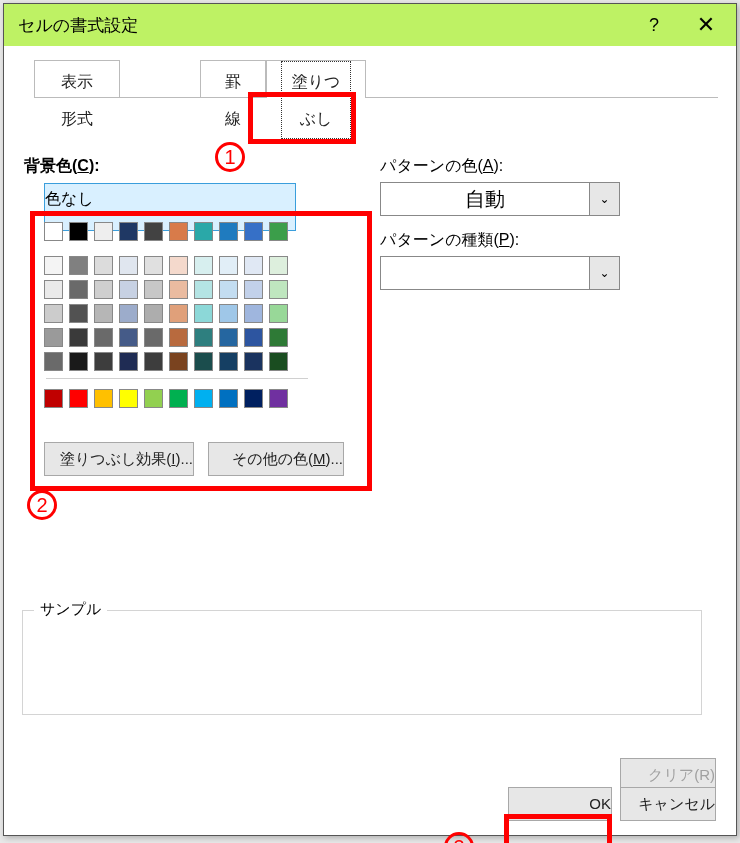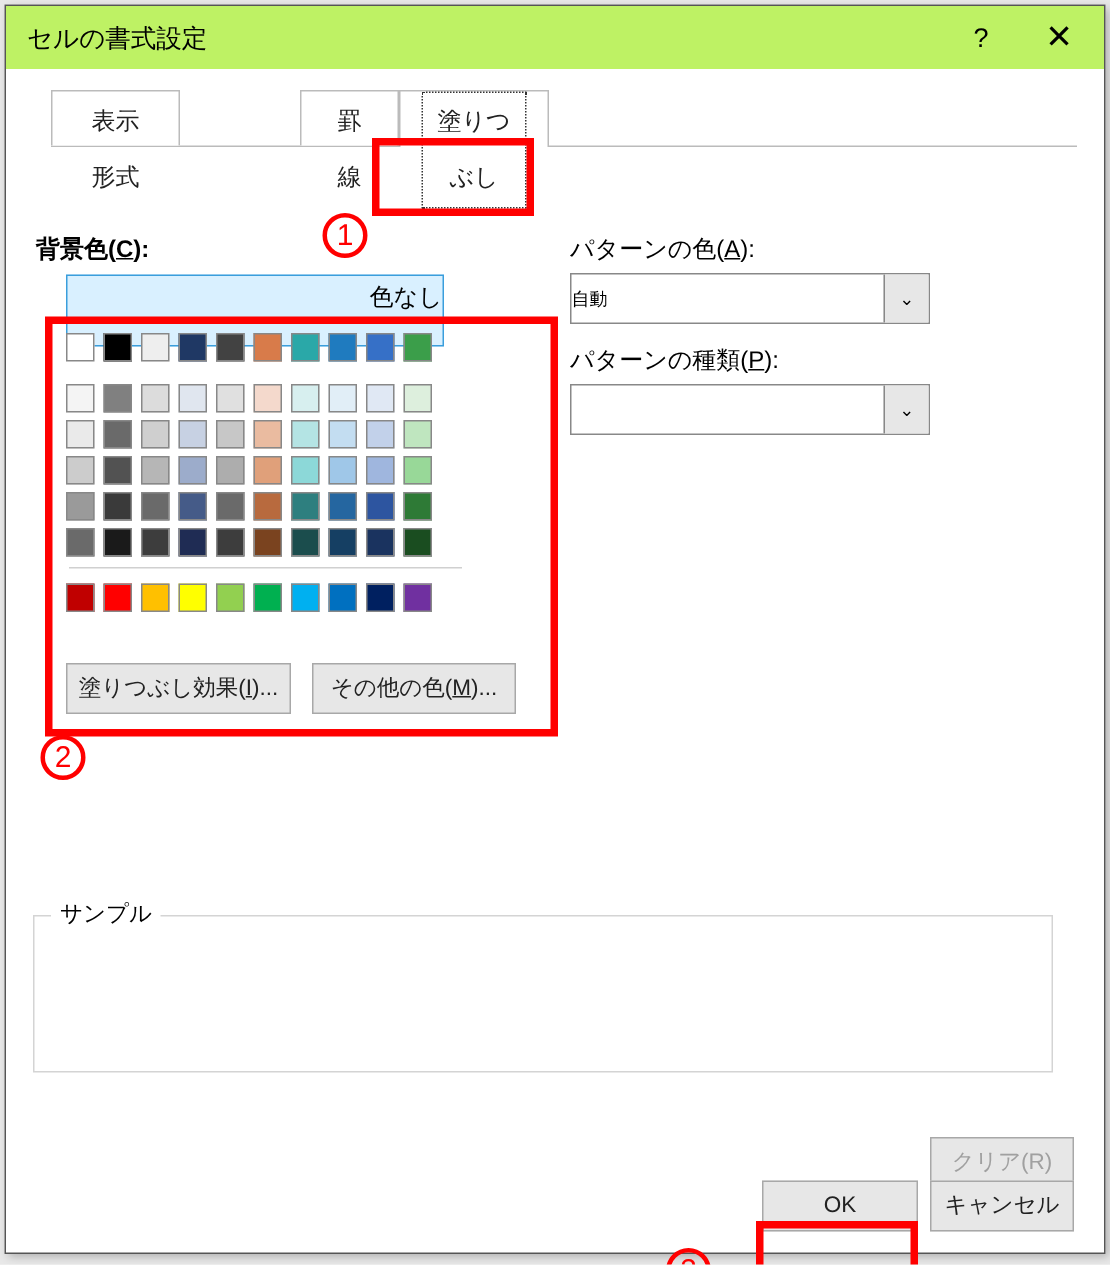--- a/index.html
+++ b/index.html
@@ -73,23 +73,22 @@
   .lbl { font-size: 16px; position: absolute; }
   .underline { text-decoration: underline; }
 
   
   .nocolor {
     position: absolute;
     left: 40px; top: 137px;
     width: 252px; height: 48px;
     background: #d9f0ff;
     border: 1px solid #3a9edc;
-    text-align: right; line-height: 30px;
+    text-align: left; line-height: 30px;
     font-size: 16px;
-    padding-left: 25px;
   }
 
   
   .palette {
     position: absolute;
     left: 40px; top: 176px;
     width: 266px;
   }
   .p-row { height: 20px; margin-bottom: 4px; }
   .sw {
@@ -103,33 +102,33 @@
   .p-gap { height: 10px; }
   .p-sep { border-top:1px solid #d0d0d0; margin: 6px 2px 10px 2px; }
 
   
   .btn {
     position: absolute;
     height: 34px;
     background: #e7e7e7;
     border: 1px solid #a8a8a8;
     font-size: 15px;
-    line-height: 32px; text-align: center;
+    line-height: 32px; text-align: right;
     color: #222;
   }
 
   
   .dd {
     position: absolute;
     height: 34px;
     border: 1px solid #888;
     background: #fff;
     display: flex; align-items: center;
   }
-  .dd .dd-text { flex: 1; font-size: 12px; }
+  .dd .dd-text { flex: 1; text-align: center; font-size: 20px; }
   .dd-btn {
     width: 30px; height: 100%;
     border-left: 1px solid #888;
     background: #e7e7e7;
     display: inline-flex; align-items:center; justify-content:center;
     font-size: 12px;
   }
 
   
   .groupbox {

